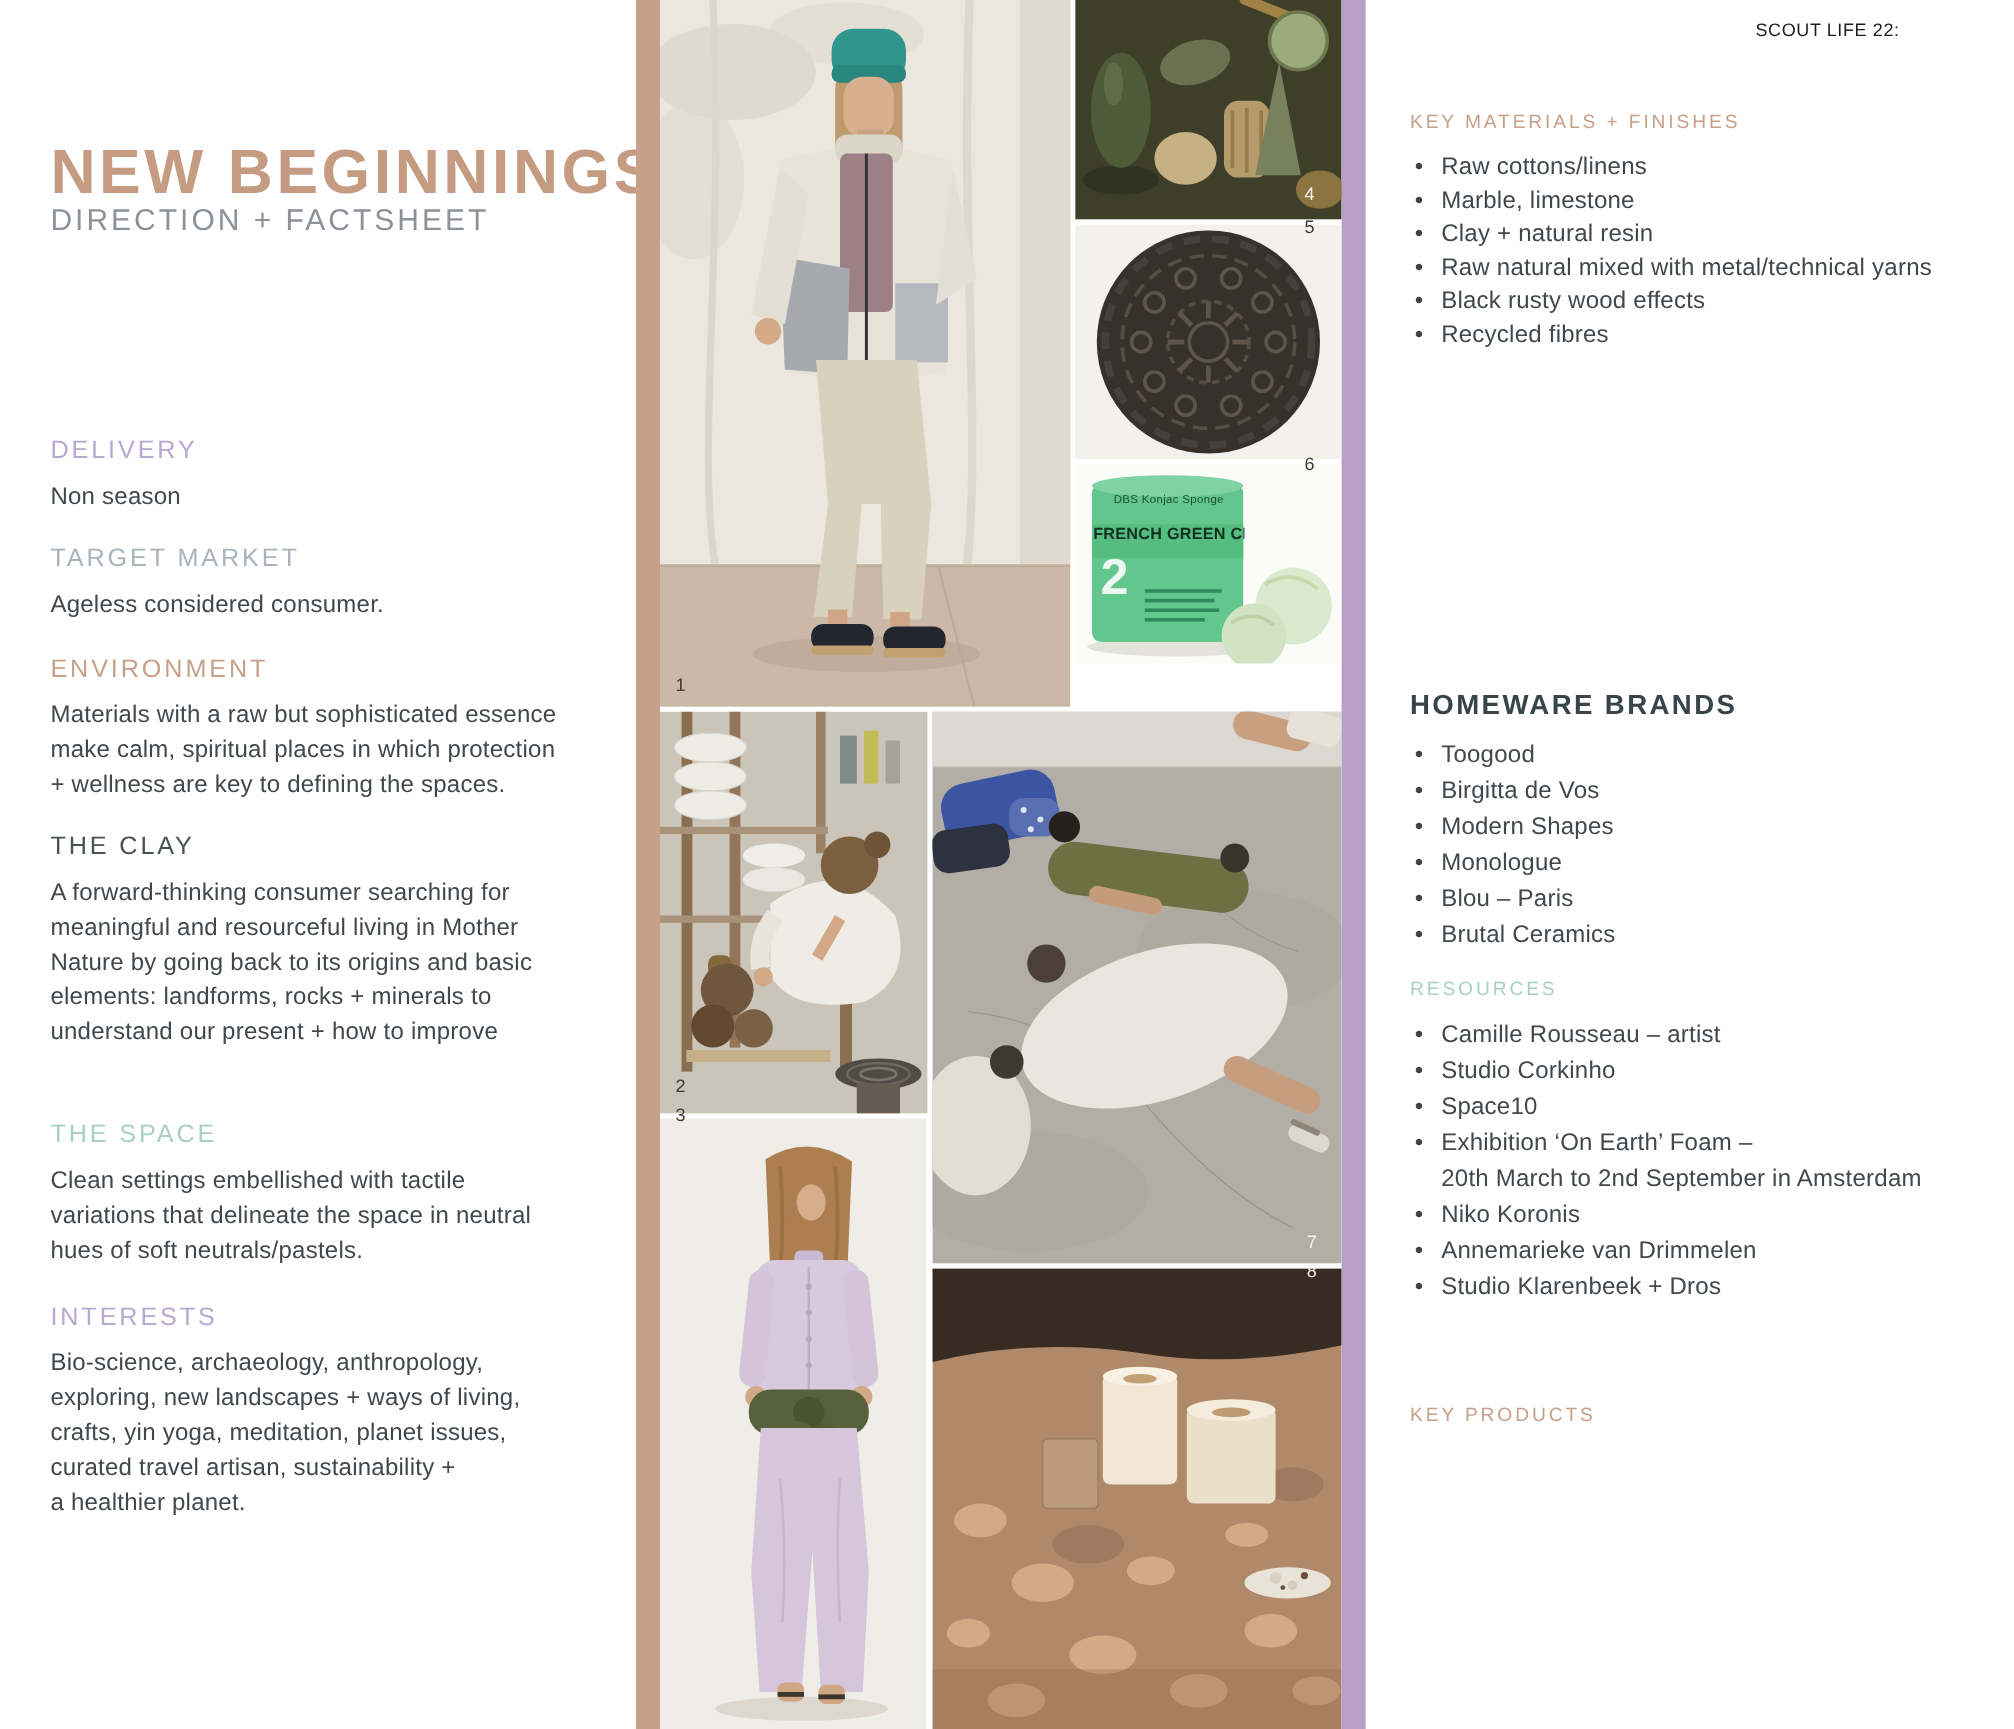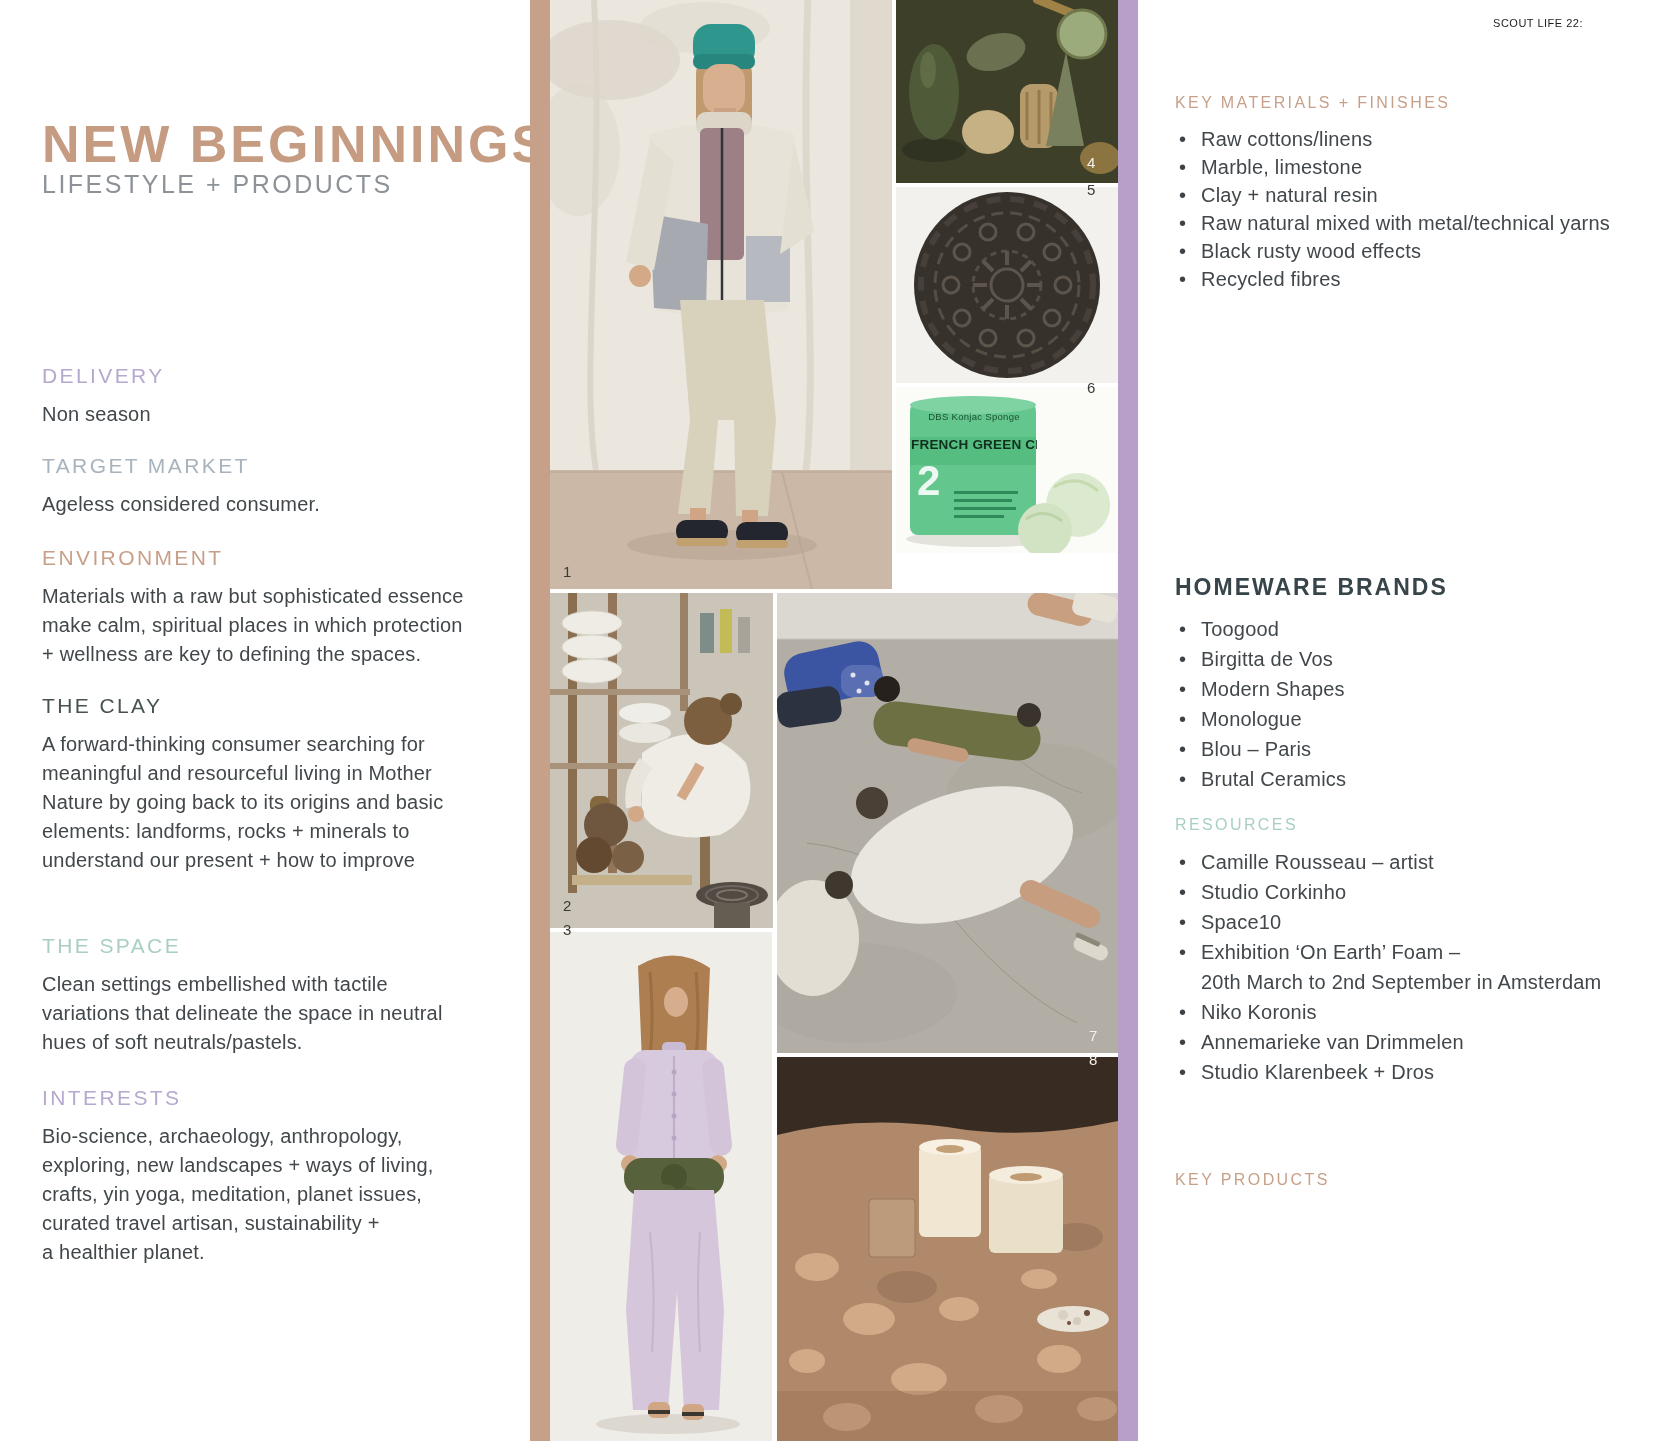--- a/index.html
+++ b/index.html
@@ -3,21 +3,21 @@
 <meta charset="utf-8">
 <style>
   html,body{margin:0;padding:0;background:#ffffff;}
   .page{position:relative;width:1678px;height:1441px;background:#ffffff;overflow:hidden;
         font-family:"Liberation Sans","DejaVu Sans",sans-serif;color:#41474a;}
 
   
   .abs{position:absolute;}
   .title{font-size:52px;font-weight:800;letter-spacing:3px;color:#c59b82;}
   .subtitle{font-size:25px;letter-spacing:2.5px;color:#8d9298;}
-  .scout{font-size:11px;color:#1d1d1b;letter-spacing:.5px;}
+  .scout{font-size:15px;color:#1d1d1b;letter-spacing:.5px;}
 
   .sec{position:absolute;left:42px;width:480px;}
   .sec h2{margin:0 0 12px 0;font-size:21px;font-weight:500;letter-spacing:2.4px;}
   .sec .line{font-size:20px;line-height:29px;color:#41474a;letter-spacing:.2px;white-space:pre-line;}
 
   .rsec{position:absolute;left:1175px;width:480px;}
   .rsec h2{margin:0 0 13px 0;font-size:16px;font-weight:500;letter-spacing:2.4px;}
   .rsec.big h2{font-size:23px;font-weight:700;letter-spacing:2px;color:#37454a;}
   .rsec ul{list-style:none;margin:0;padding:0;}
   .rsec li{position:relative;padding-left:26px;font-size:20px;color:#41474a;letter-spacing:.2px;
@@ -46,21 +46,21 @@
   .sponge-count{position:absolute;left:917px;top:460px;font-size:42px;line-height:1;font-weight:bold;
                 color:rgba(255,255,255,.88);}
 </style>
 </head>
 <body>
 
 <div class="page">
 
   <div class="abs scout" style="top:17px;right:95px;">SCOUT LIFE 22:</div>
   <div class="abs title" style="left:42px;top:114px;">NEW BEGINNINGS:</div>
-  <div class="abs subtitle" style="left:42px;top:170px;">LIFESTYLE + PRODUCTS</div>
+  <div class="abs subtitle" style="left:42px;top:170px;">DIRECTION + FACTSHEET</div>
 
   <div class="sec" style="top:364px;">
     <h2 class="tone-lavender">DELIVERY</h2>
     <div class="line">Non season</div>
   </div>
 
   <div class="sec" style="top:454px;">
     <h2 class="tone-bluegray">TARGET MARKET</h2>
     <div class="line">Ageless considered consumer.</div>
   </div>

